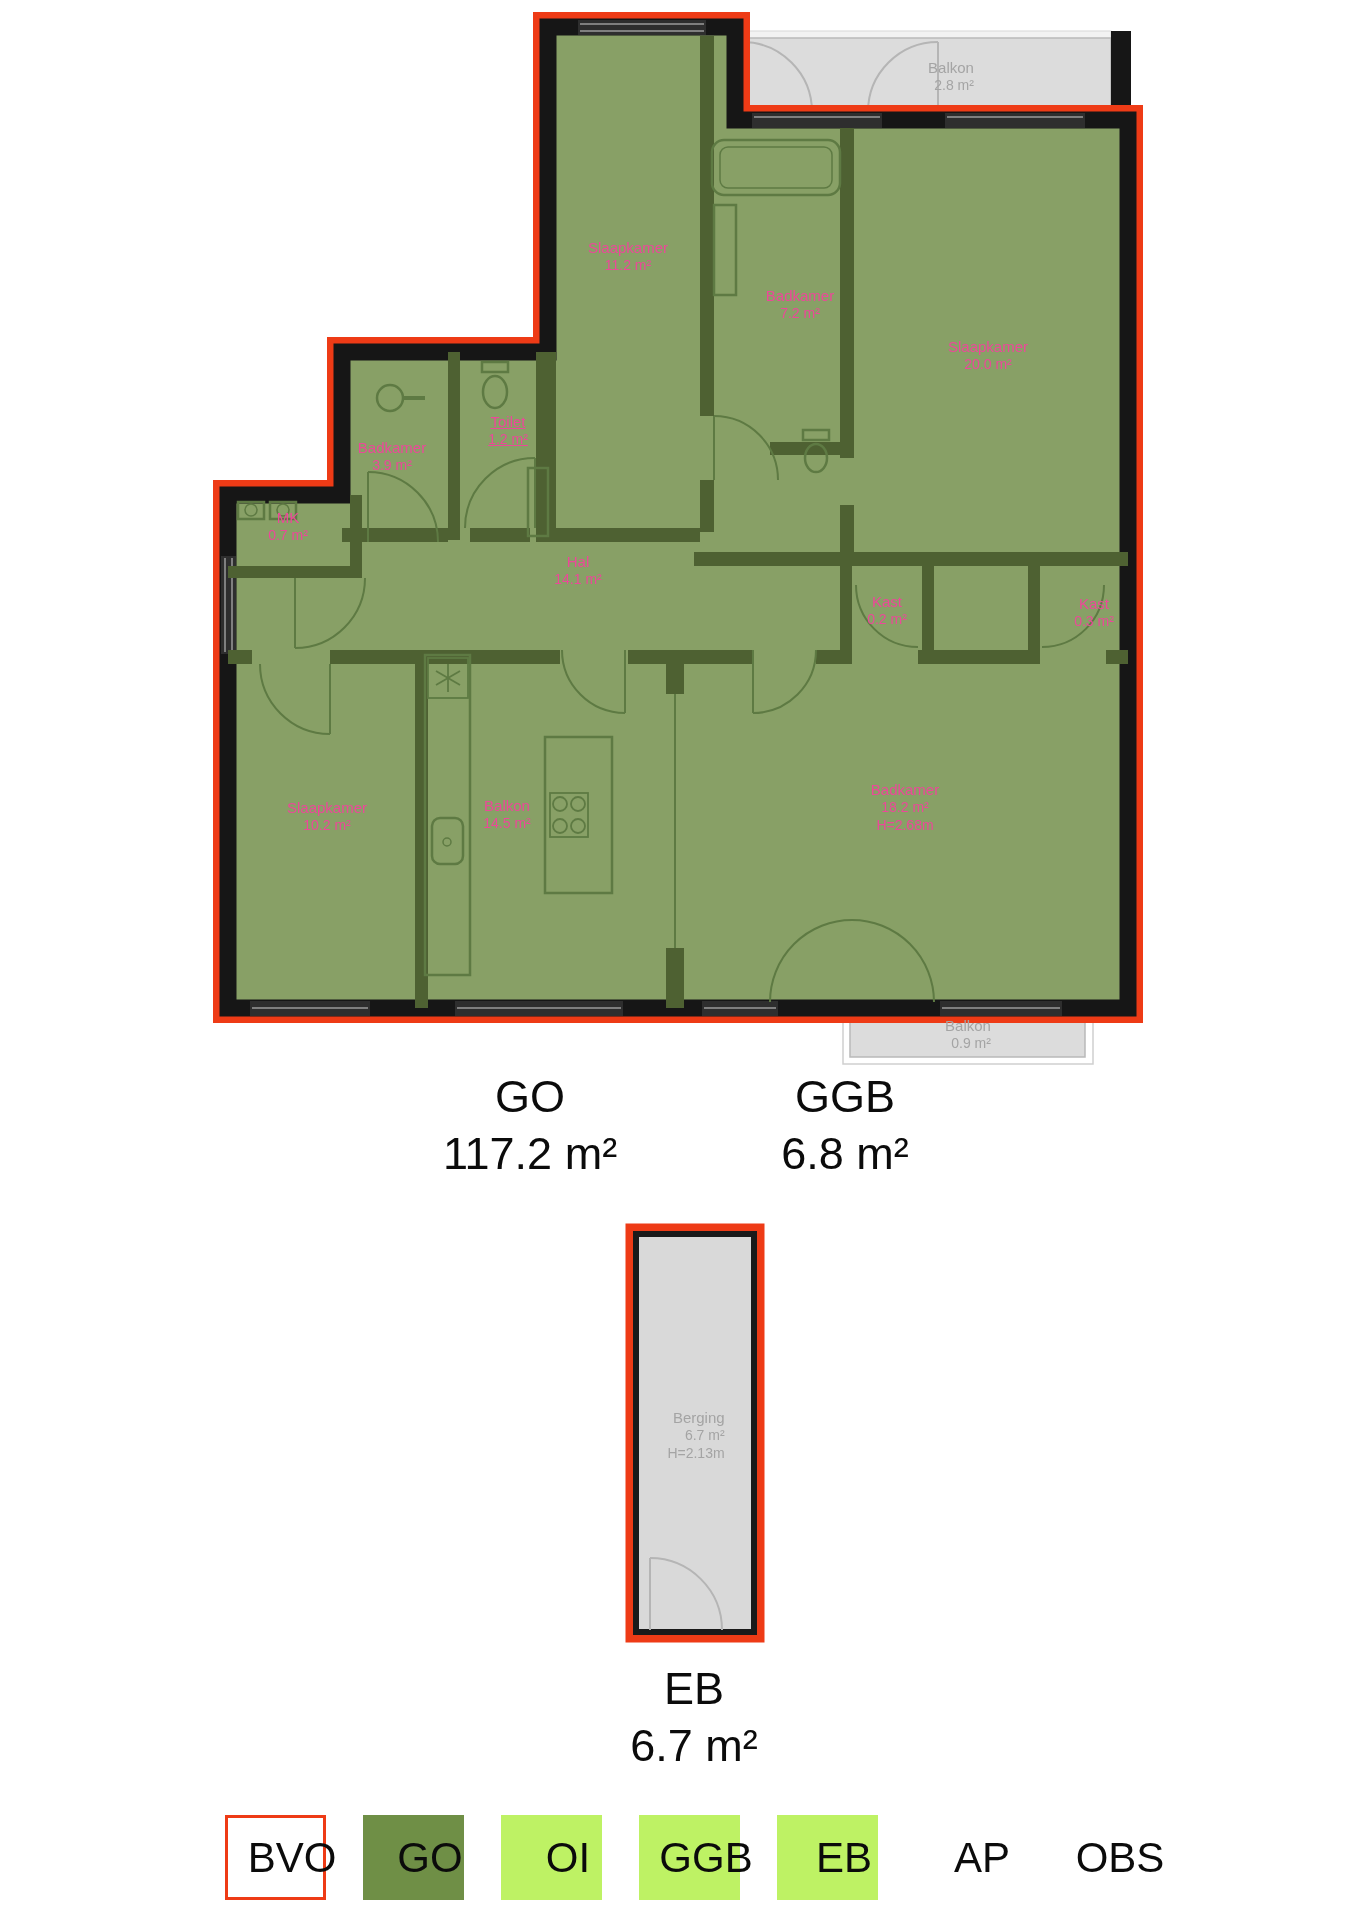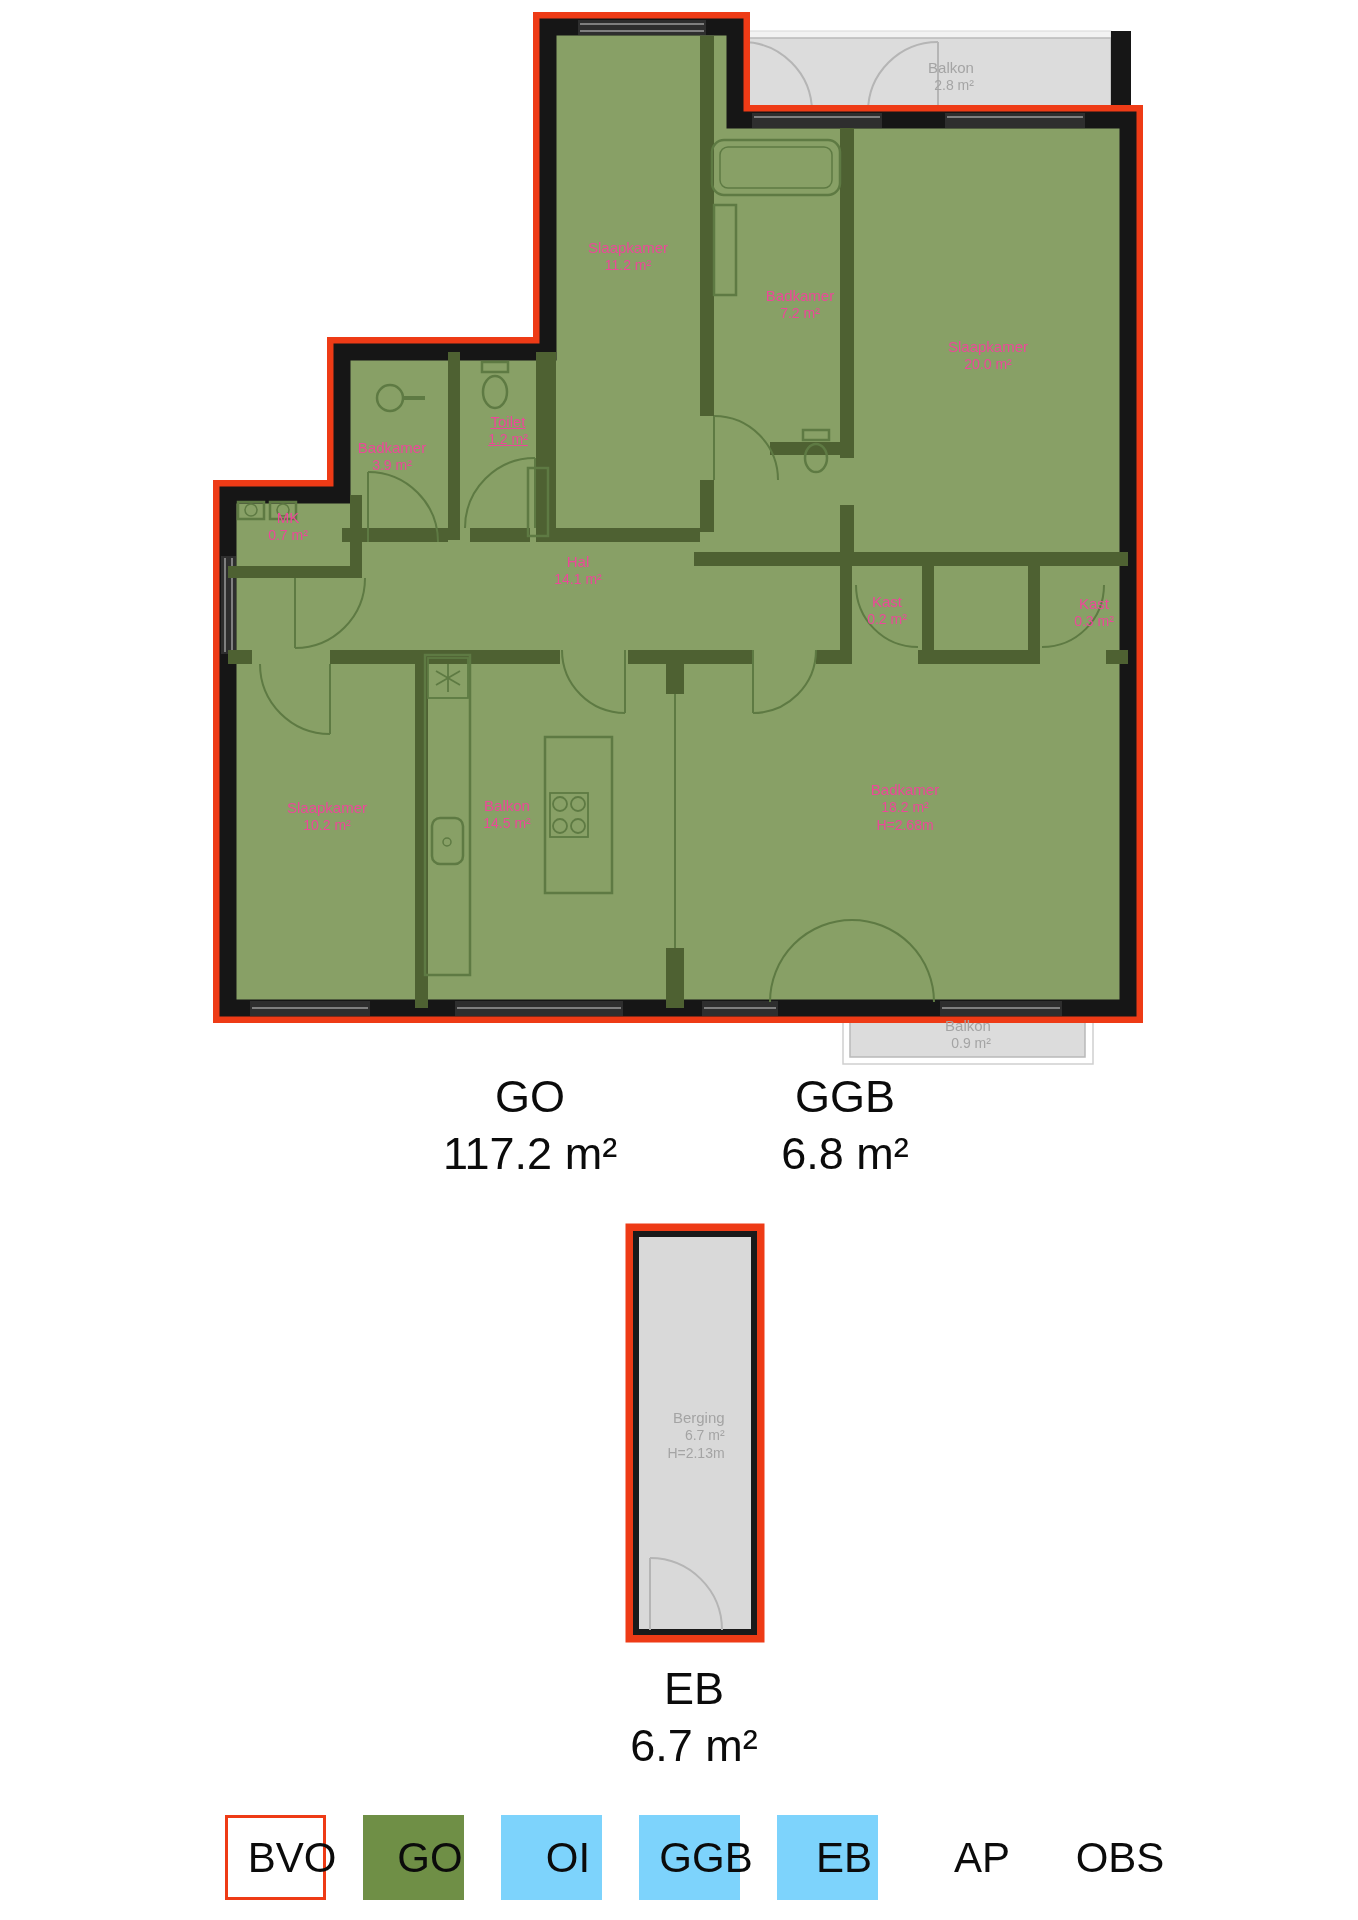--- a/index.html
+++ b/index.html
@@ -10,21 +10,21 @@
               font-size:15px;line-height:1.28;color:#ec4899;white-space:nowrap;}
   .room-label .rl-sub{font-size:14px;}
   .room-label.muted{color:#a4a4a4;text-align:right;}
   .total-label{position:absolute;transform:translateX(-50%);text-align:center;
                font-size:45px;line-height:57px;color:#0b0b0b;white-space:nowrap;}
   .legend{position:absolute;top:1815px;left:225px;display:flex;gap:37px;}
   .legend-box{width:101px;height:85px;display:flex;align-items:center;justify-content:center;
               font-size:42px;color:#0b0b0b;box-sizing:border-box;padding-left:33px;}
   .legend-box.bvo{background:#ffffff;border:3px solid #ee3b16;}
   .legend-box.green{background:#6f8f46;}
-  .legend-box.gray{background:#7dd3fc;}
+  .legend-box.gray{background:#bef264;}
   .legend-box.plain{background:transparent;}
 </style>
 </head>
 <body>
 
 <div id="page">
 
   <svg width="1358" height="1920" viewBox="0 0 1358 1920">
 
     <g>

